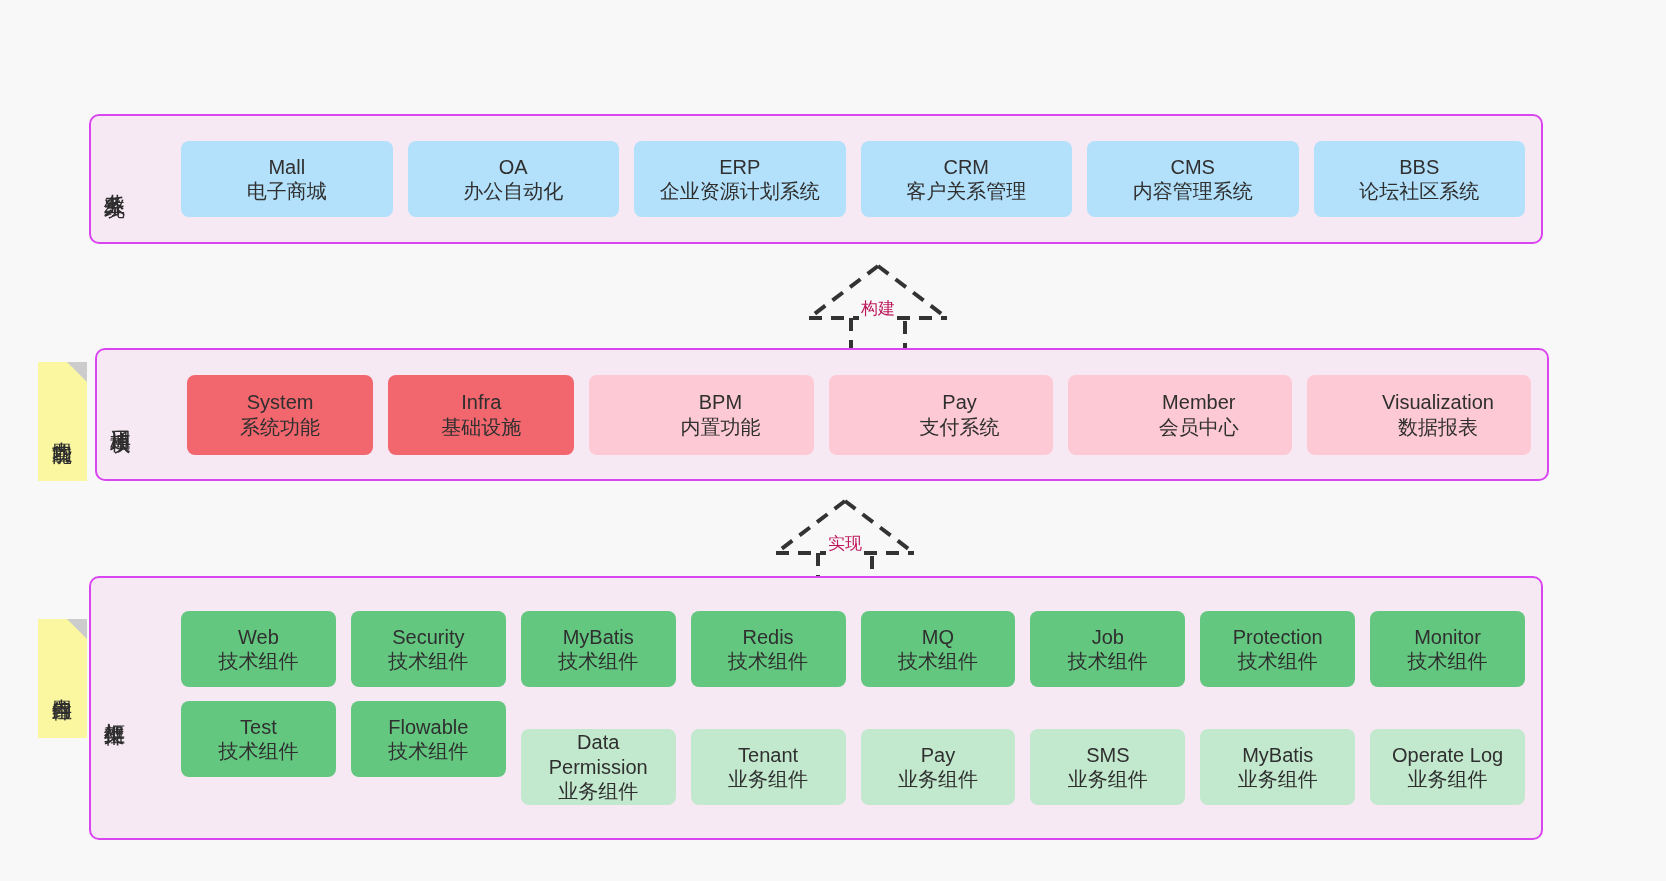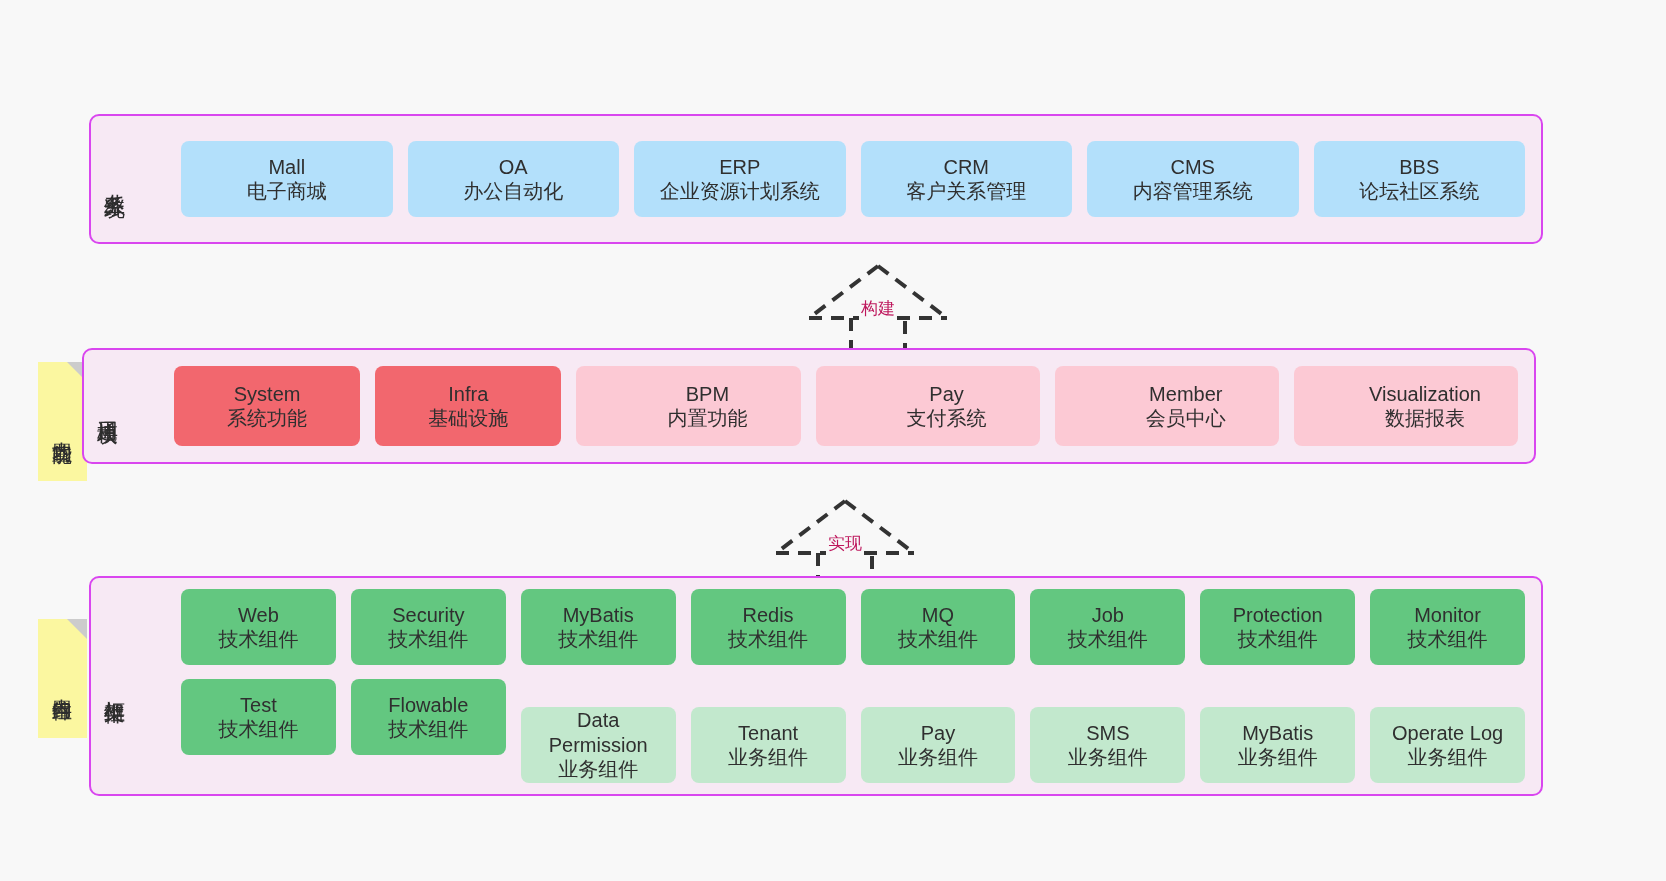--- a/index.html
+++ b/index.html
@@ -188,21 +188,21 @@
       <path d="M48 58 L48 94 L102 94 L102 58" fill="none" stroke="#333333" stroke-width="4" stroke-dasharray="13,9" stroke-linecap="butt"></path>
     </svg>
     <span class="uml-label">构建</span>
   </div>
 
   <div class="note" id="note-builtin-function" style="left:38px; top:362px; width:49px; height:119px;">
     <span class="fold"></span>
     <span class="note-text">内置功能</span>
   </div>
 
-  <div class="layer layer-mod" id="layer-modules" style="left:82px; top:348px; width:1454px; height:116px;align-items:center;">
+  <div class="layer layer-mod" id="layer-modules" style="left:95px; top:348px; width:1454px; height:133px;align-items:center;">
     <div class="layer-title">通用模块</div>
     <div class="layer-body">
       <div class="card-row">
         <div class="card redbox">
           <span class="en">System</span>
           <span class="cn">系统功能</span>
         </div>
         <div class="card redbox">
           <span class="en">Infra</span>
           <span class="cn">基础设施</span>
@@ -235,21 +235,21 @@
       <path d="M48 58 L48 94 L102 94 L102 58" fill="none" stroke="#333333" stroke-width="4" stroke-dasharray="13,9" stroke-linecap="butt"></path>
     </svg>
     <span class="uml-label">实现</span>
   </div>
 
   <div class="note" id="note-builtin-component" style="left:38px; top:619px; width:49px; height:119px;">
     <span class="fold"></span>
     <span class="note-text">内置组件</span>
   </div>
 
-  <div class="layer layer-frame" id="layer-framework" style="left:89px; top:576px; width:1454px; height:220px;">
+  <div class="layer layer-frame" id="layer-framework" style="left:89px; top:576px; width:1454px; height:264px;">
     <div class="layer-title">框架组件</div>
     <div class="layer-body">
 
       <div class="card-row">
         <div class="card green">
           <span class="en">Web</span>
           <span class="cn">技术组件</span>
         </div>
         <div class="card green">
           <span class="en">Security</span>

